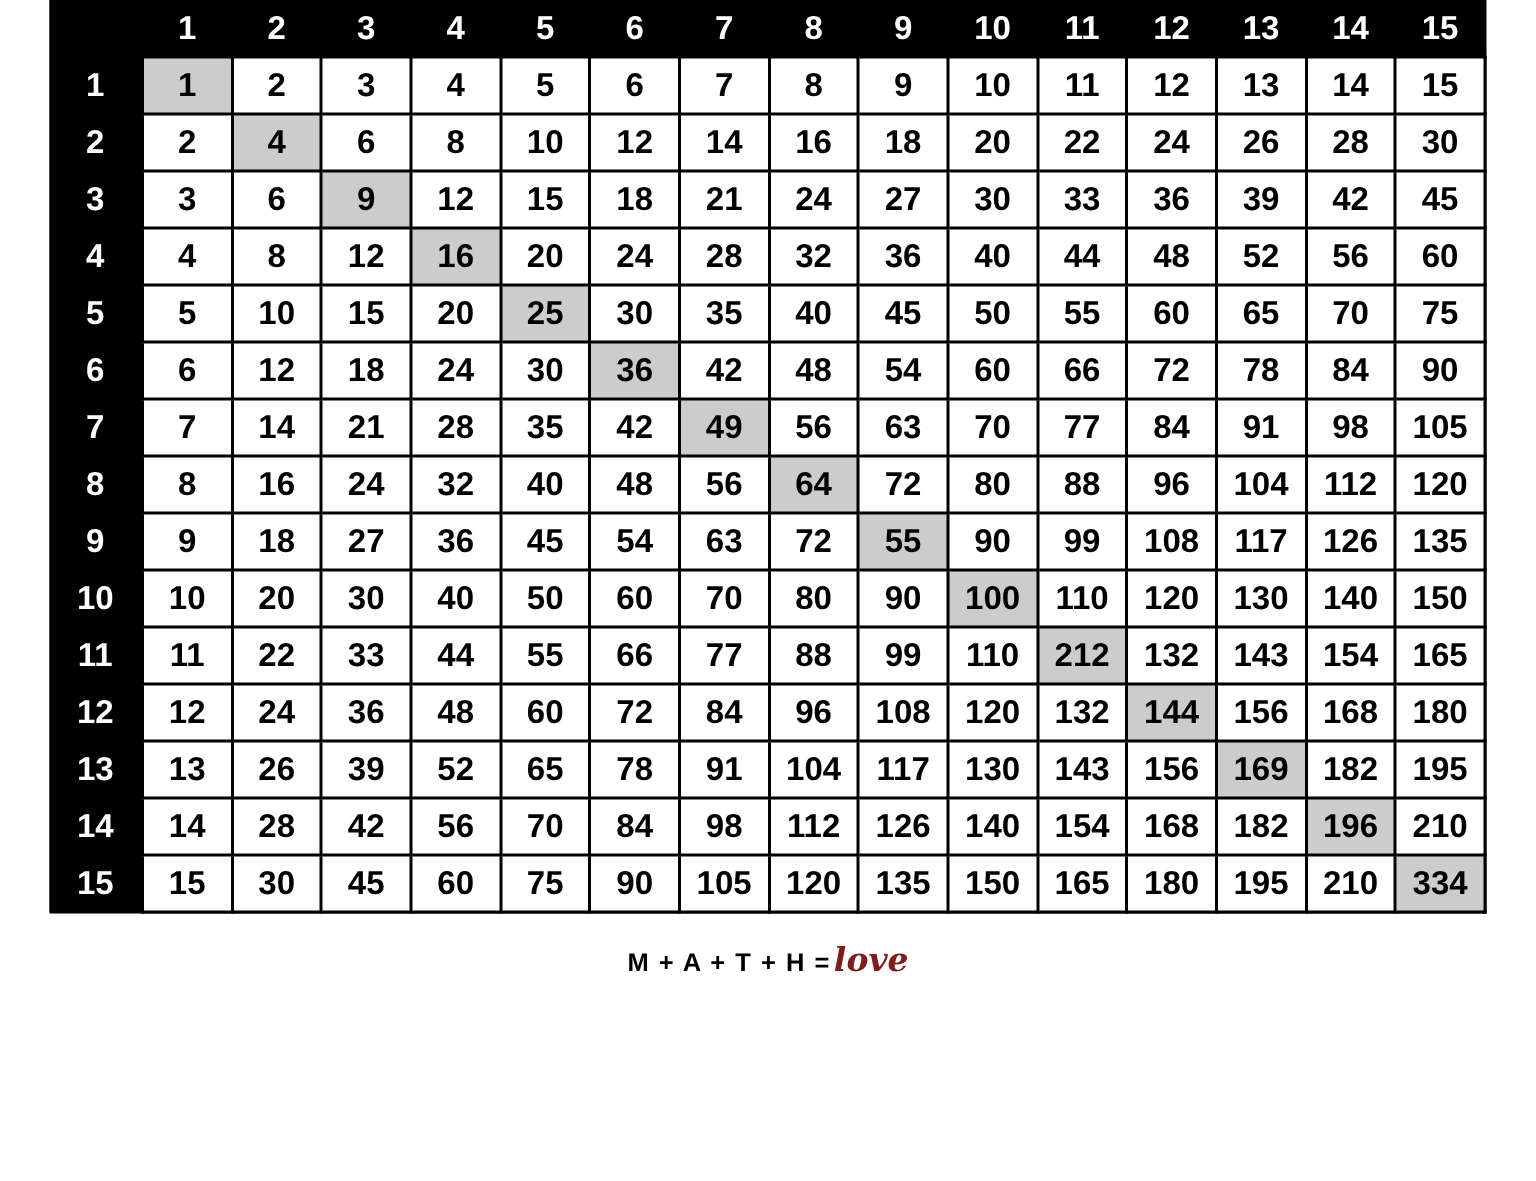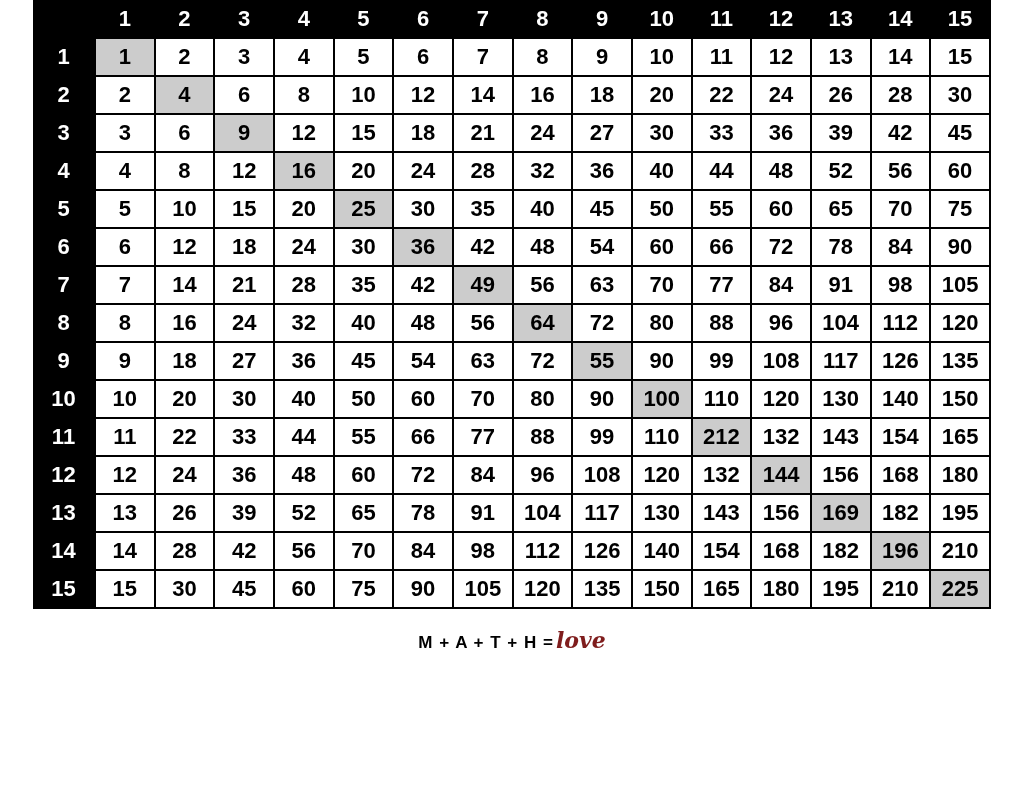--- a/index.html
+++ b/index.html
@@ -393,21 +393,21 @@
           <td class="cell">75</td>
           <td class="cell">90</td>
           <td class="cell">105</td>
           <td class="cell">120</td>
           <td class="cell">135</td>
           <td class="cell">150</td>
           <td class="cell">165</td>
           <td class="cell">180</td>
           <td class="cell">195</td>
           <td class="cell">210</td>
-          <td class="cell diag">225</td>
+          <td class="cell diag">334</td>
         </tr>
       </tbody>
     </table>
   </div>
 
   <div class="footer">
     <span>M + A + T + H =</span><span class="love">love</span>
   </div>
 
 </div>

